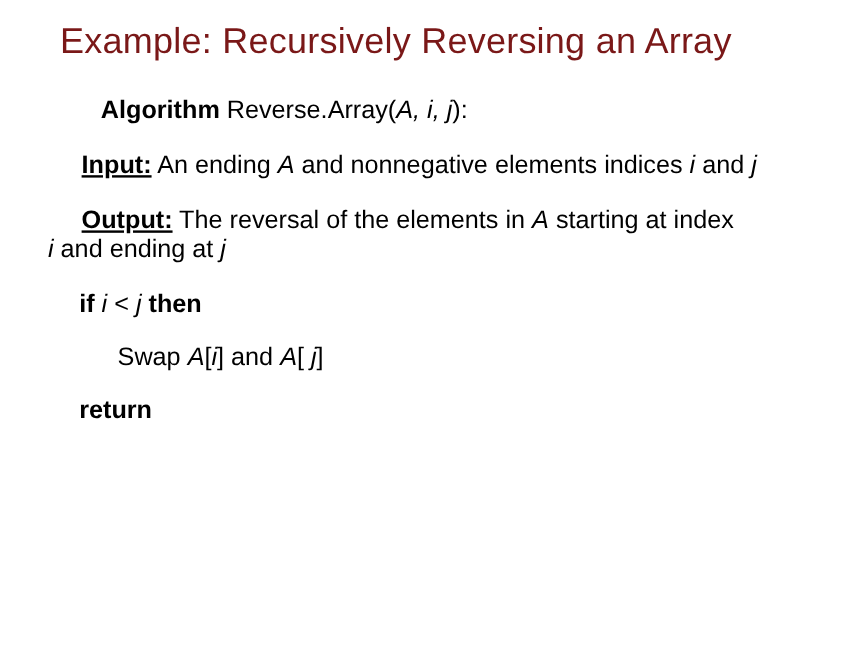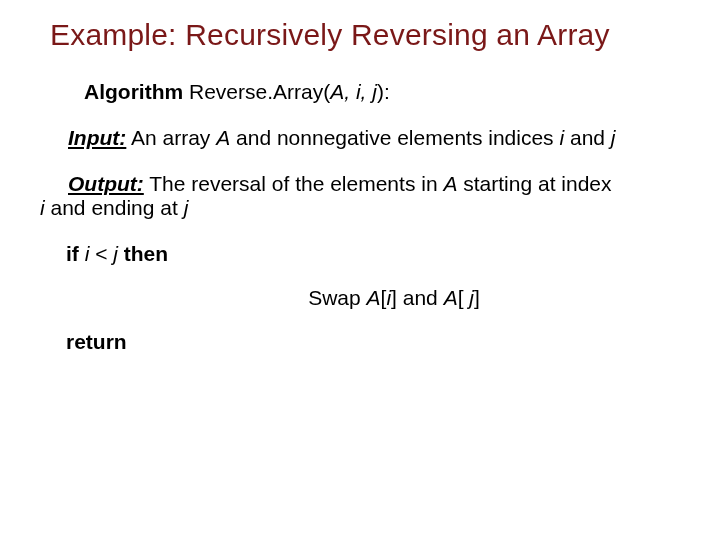--- a/index.html
+++ b/index.html
@@ -33,36 +33,34 @@
   .algo-line .bold { font-weight: bold; margin-left: 44px; }
   .algo-line .ital { font-style: italic; }
   .desc {
     font-size: 21px;
     margin: 0 0 22px 0;
   }
   .desc-indent {
     margin-left: 28px;
   }
   .desc .label {
-    font-style: italic;
     font-weight: bold;
     text-decoration: underline;
   }
   .ital { font-style: italic; }
   .bold { font-weight: bold; }
   .body-block {
     margin-left: 26px;
   }
   .step {
     font-size: 21px;
     margin: 16px 0 20px 0;
   }
   .step-inner {
     margin-left: 32px;
-    text-align: center;
   }
   .output-wrap {
     margin-bottom: 8px;
   }
   .output-line1 {
     margin-left: 28px;
     margin-bottom: 2px;
   }
   .output-line2 {
     margin-left: 0px;
@@ -73,21 +71,21 @@
 
 <div class="slide">
 
   <h1 class="title">Example:  Recursively Reversing an Array</h1>
 
   <p class="algo-line">
     <span class="bold">Algorithm</span><span> Reverse.Array(</span><span class="ital">A,</span><span> </span><span class="ital">i,</span><span>  </span><span class="ital">j</span><span>):</span>
   </p>
 
   <p class="desc desc-indent">
-    <span class="label">Input:</span><span> An array </span><span class="ital">A</span><span> and nonnegative elements indices </span><span class="ital">i</span><span> and  </span><span class="ital">j</span>
+    <span class="label">Input:</span><span> An ending </span><span class="ital">A</span><span> and nonnegative elements indices </span><span class="ital">i</span><span> and  </span><span class="ital">j</span>
   </p>
 
   <div class="output-wrap">
     <p class="desc output-line1" style="margin-bottom:0;">
       <span class="label">Output:</span><span> The reversal of the elements in </span><span class="ital">A</span><span> starting at index</span>
     </p>
     <p class="desc output-line2" style="margin-top:0;">
       <span class="ital">i</span><span> and ending at  </span><span class="ital">j</span>
     </p>
   </div>

